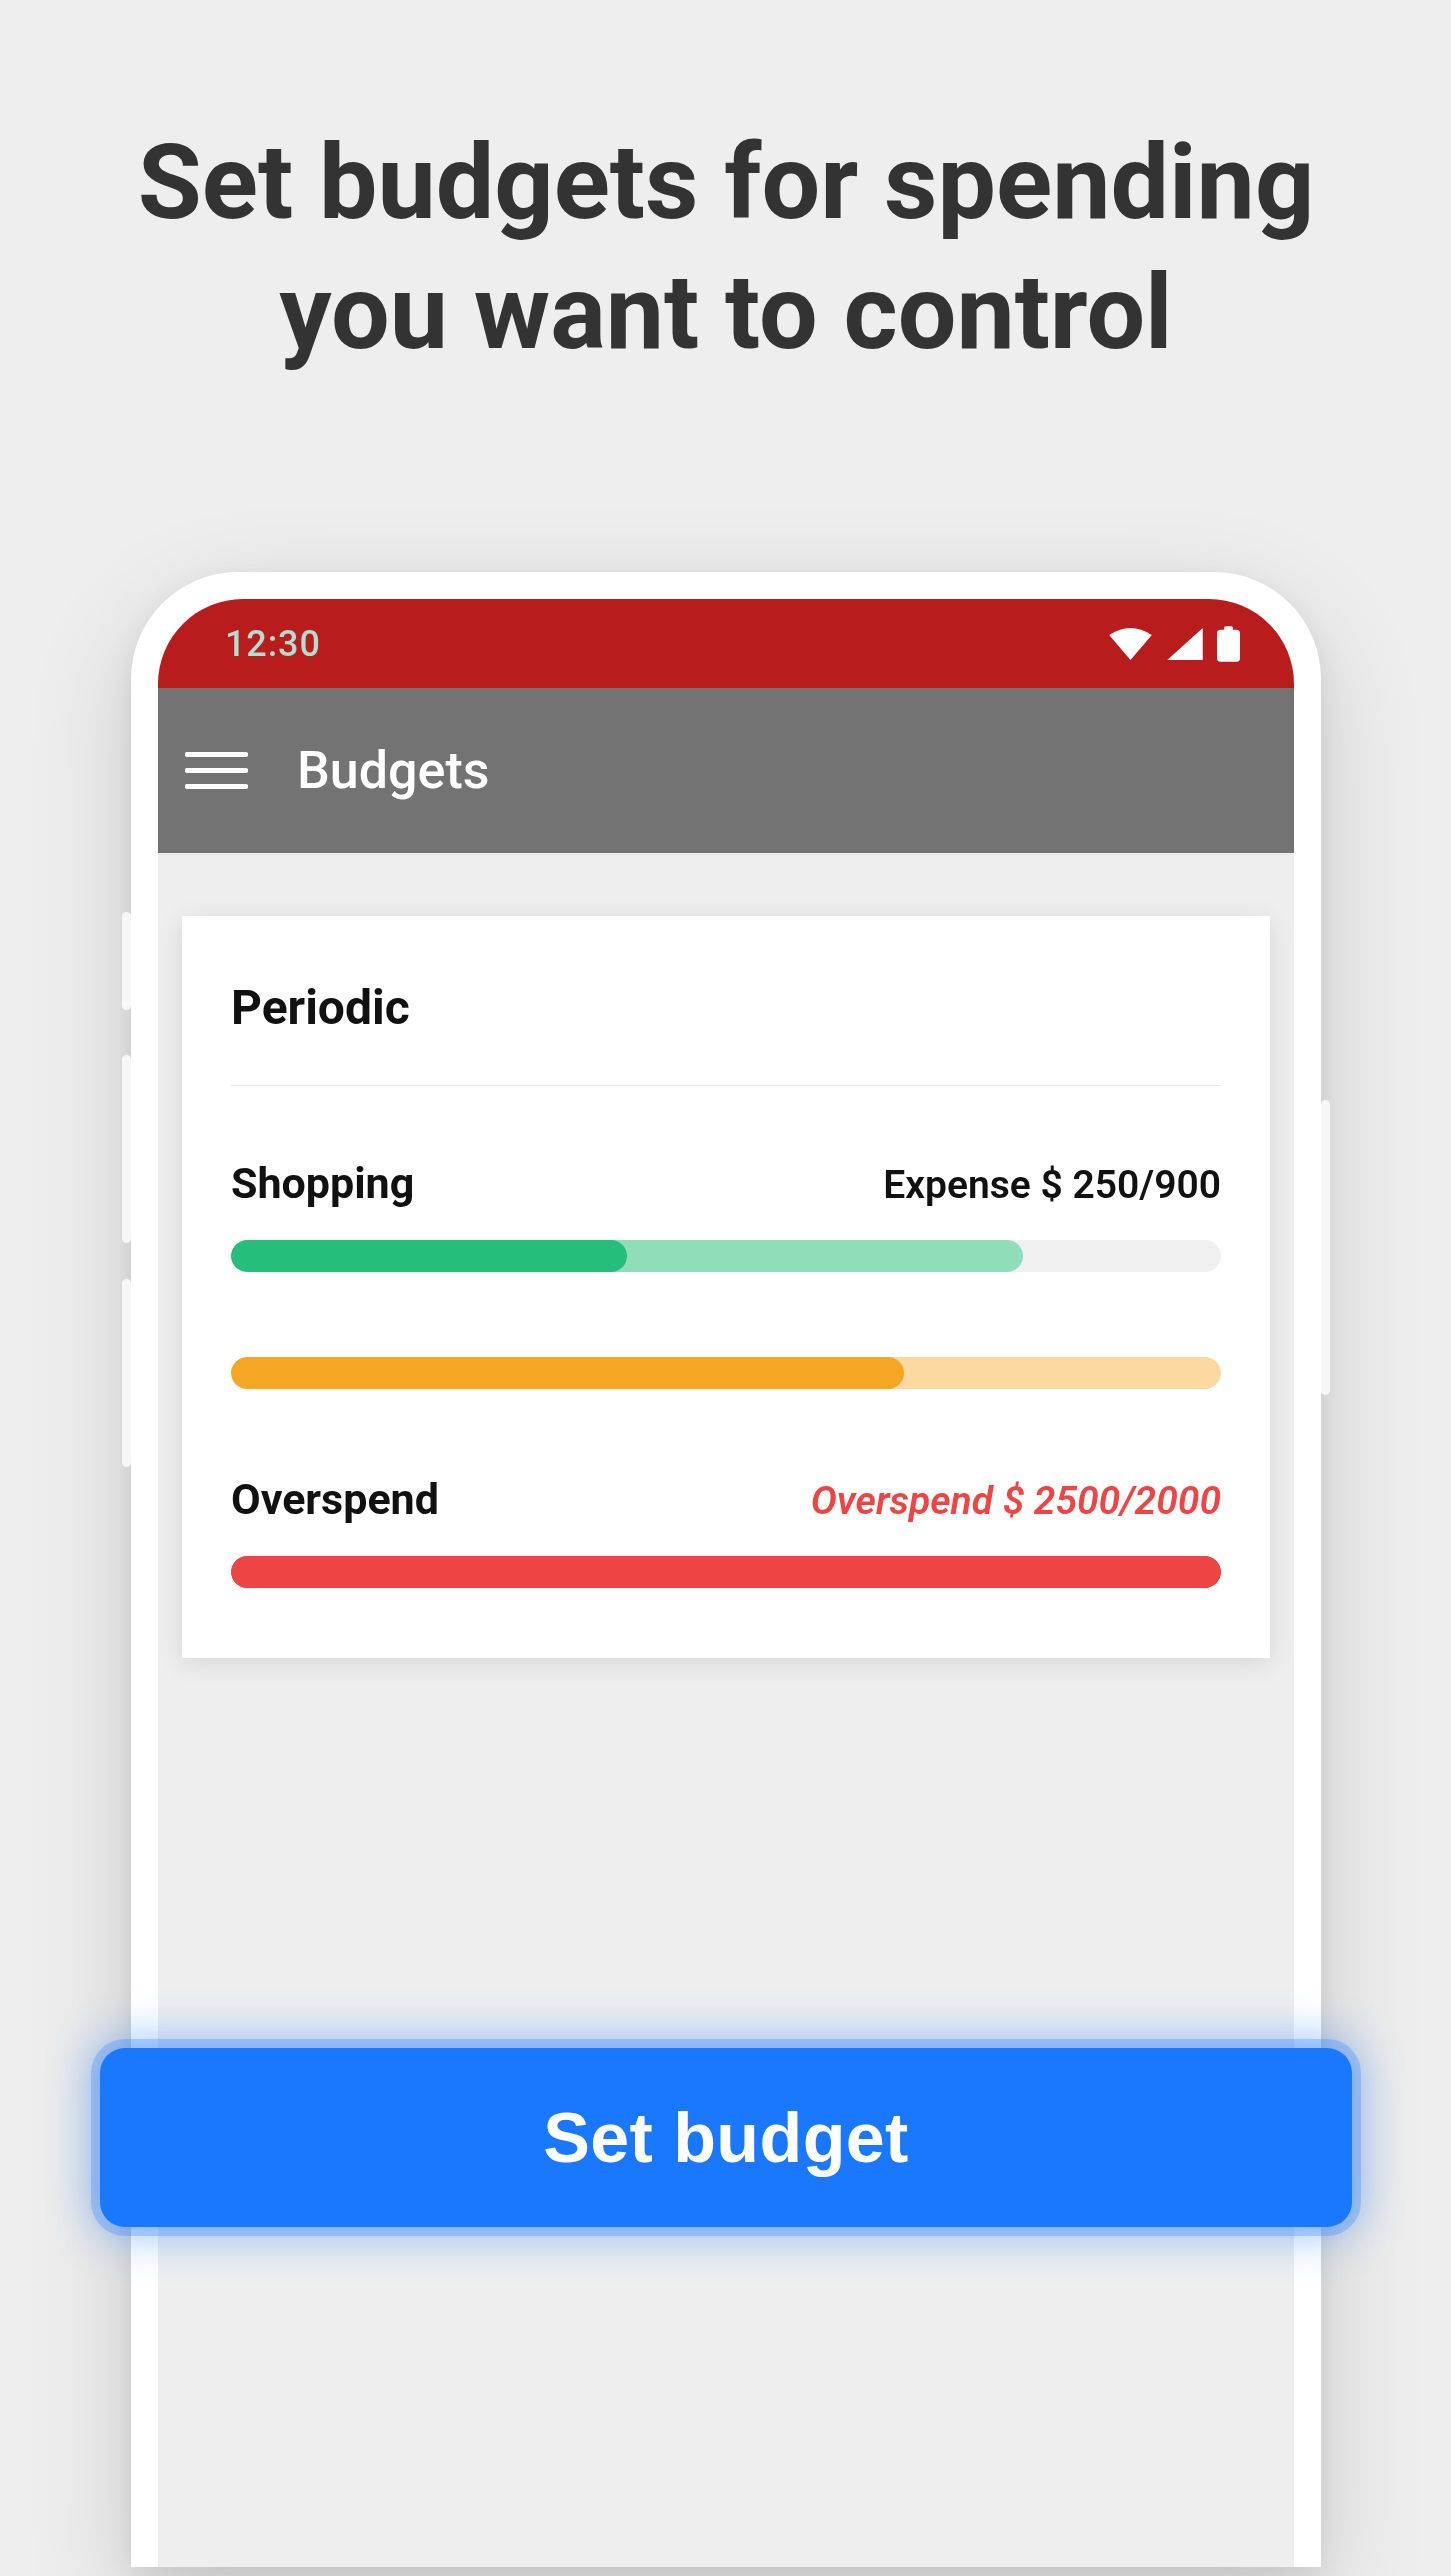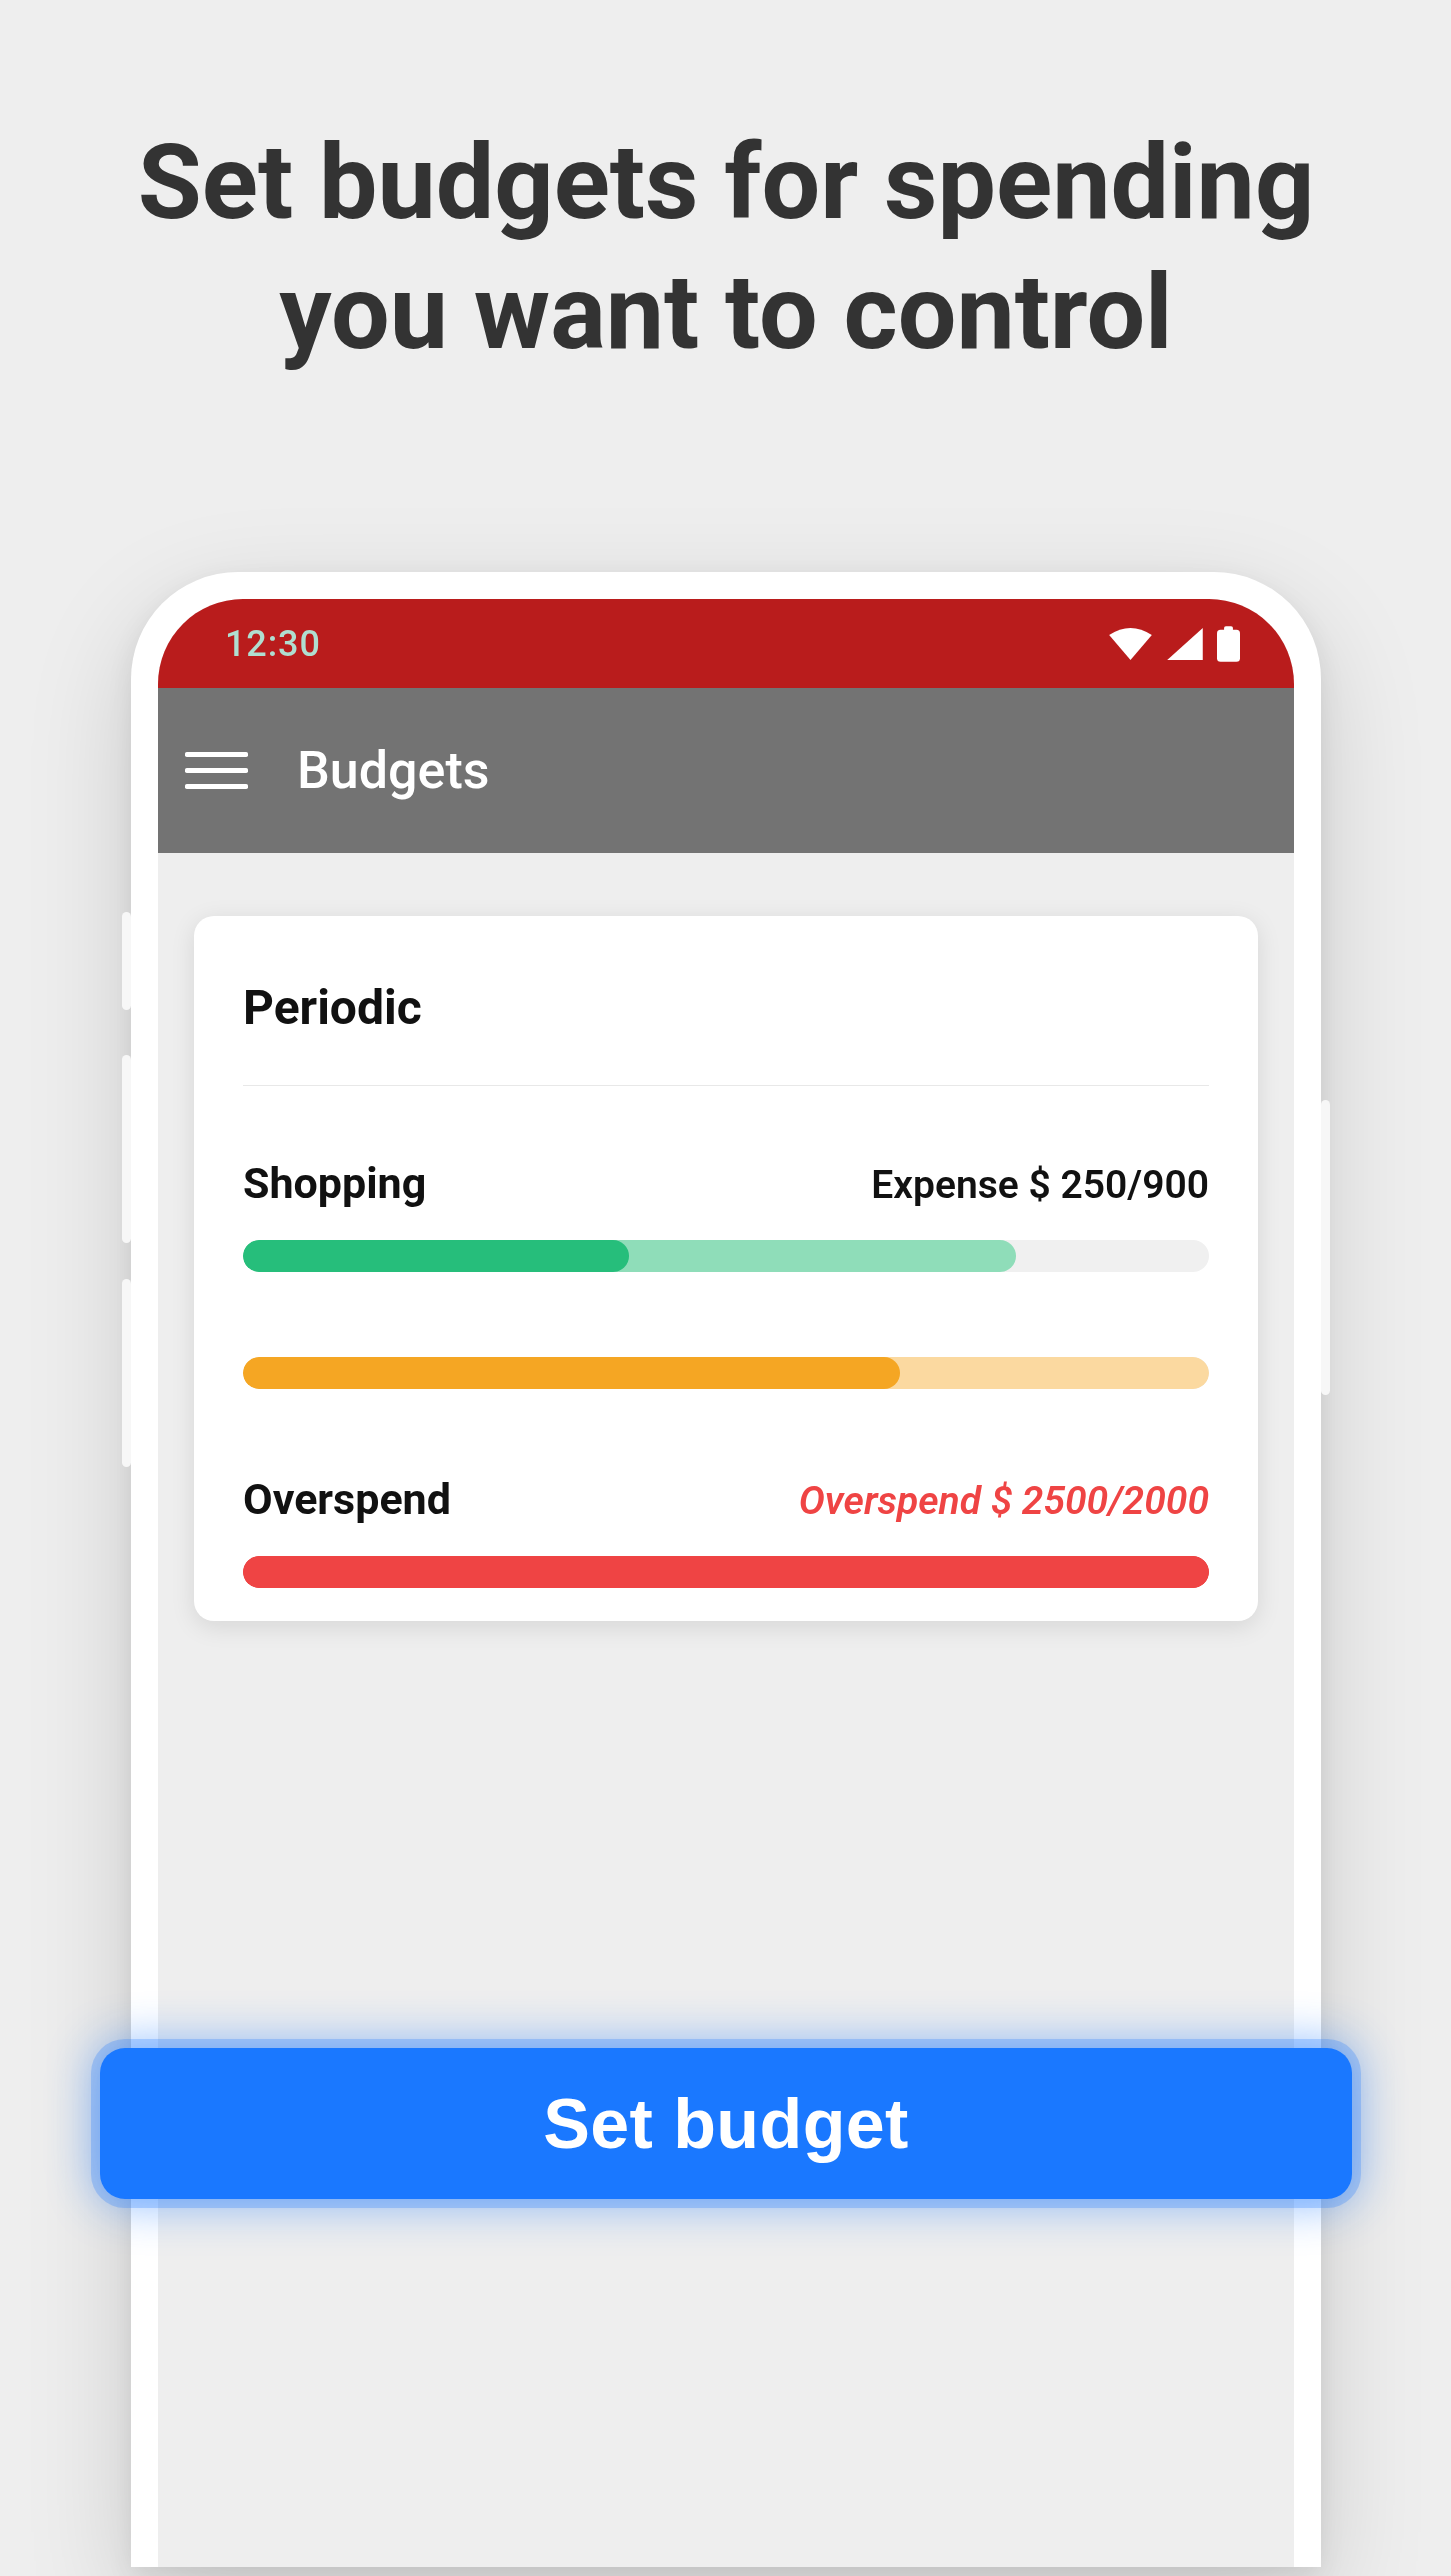--- a/index.html
+++ b/index.html
@@ -75,24 +75,24 @@
     cursor: pointer;
   }
   .hamburger span {
     display: block; height: 5.4px; background: #ffffff; border-radius: 1.8px;
   }
   .app-bar-title {
     color: #ffffff; font-size: 52px; font-weight: 500;
   }
   .card {
     background: #ffffff;
-    margin: 63px 36px 0;
-    border-radius: 20px;
+    margin: 63px 24px 0;
+    border-radius: 0;
     box-shadow: 0 5.4px 25px rgba(0,0,0,0.10);
-    padding: 63px 49px 33px;
+    padding: 63px 49px 70px;
   }
   .card-title {
     font-size: 48px;
     font-weight: 700;
     color: #111;
   }
   .divider {
     border: none;
     border-top: 1.8px solid #e8e8e8;
     margin: 49px 0 0;
@@ -123,21 +123,21 @@
   }
   .progress .fill {
     position: absolute; top: 0; bottom: 0; left: 0;
     border-radius: 16px;
   }
   .cta-button {
     position: absolute;
     left: 50%; transform: translateX(-50%);
     top: 2048px;
     width: 1252px;
-    height: 151px;
+    height: 179px;
     background: #1a78ff;
     border: none;
     border-radius: 25px;
     color: #ffffff;
     font-size: 70px;
     font-weight: 700;
     letter-spacing: 0.4px;
     cursor: pointer;
     box-shadow: 0 0 0 9px rgba(26,120,255,0.25), 0 0 45px 7.2px rgba(26,120,255,0.45);
   }

